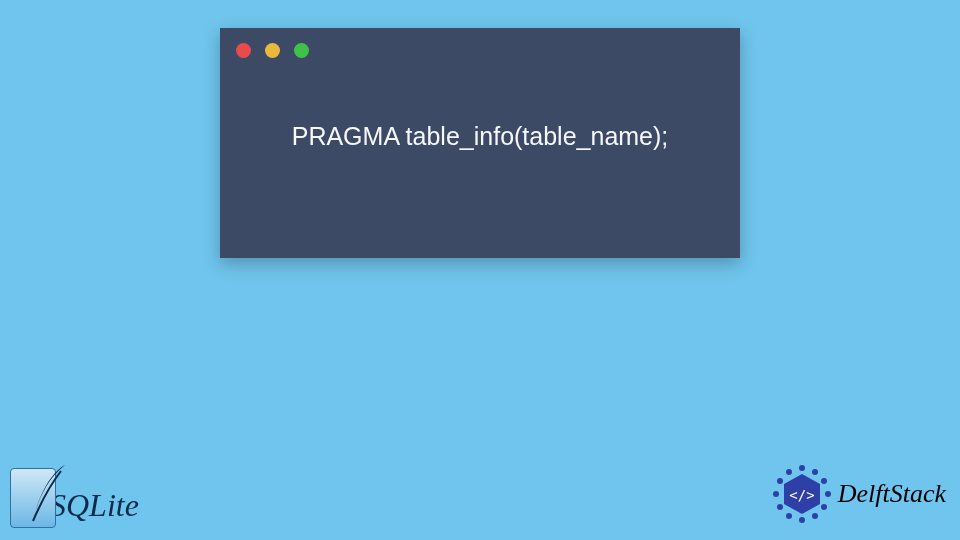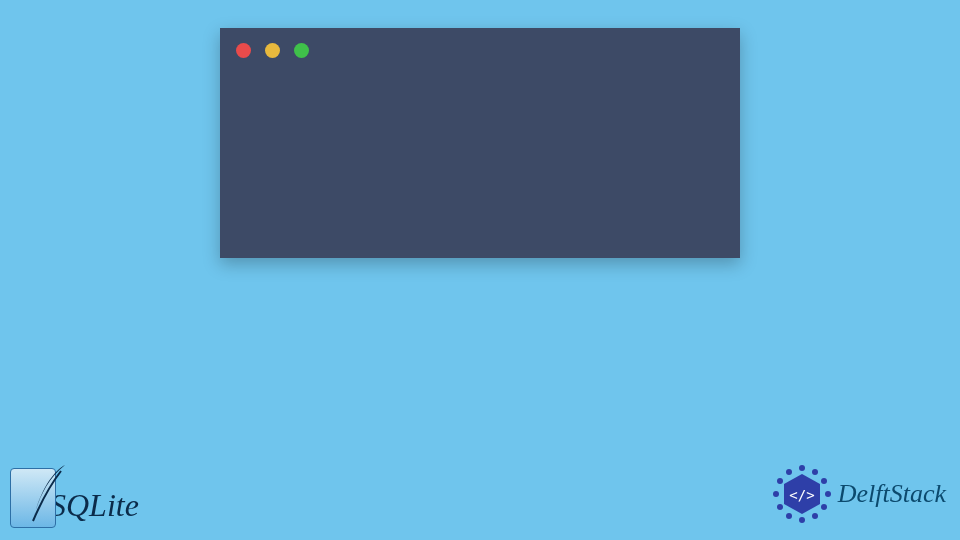--- a/index.html
+++ b/index.html
@@ -74,33 +74,36 @@
     position: absolute;
     right: 14px;
     bottom: 14px;
     display: flex;
     align-items: center;
     gap: 4px;
   }
   .delft-badge { width: 64px; height: 64px; }
   .delft-text {
     font-size: 26px;
-    color: #0c4a6e;
+    color: #000000;
     font-style: italic;
     font-family: Georgia, 'Times New Roman', serif;
   }
 </style>
 </head>
 <body>
 
 <div class="code-window">
   <div class="titlebar">
     <div class="dot dot-red"></div>
     <div class="dot dot-yellow"></div>
     <div class="dot dot-green"></div>
+  </div>
+  <div class="code-area">
+    <span>PRAGMA table_info(table_name);</span>
   </div>
 </div>
 
 <div class="logo-left">
   <div class="sqlite-box">
     <svg class="feather" width="42" height="62" viewBox="0 0 42 62">
       <path d="M6 58 C 10 40, 18 18, 38 2 C 30 6, 14 22, 6 58 Z" fill="#0b2b4a"></path>
       <path d="M6 58 C 12 44, 20 26, 34 8" stroke="#0b2b4a" stroke-width="2" fill="none"></path>
     </svg>
   </div>

